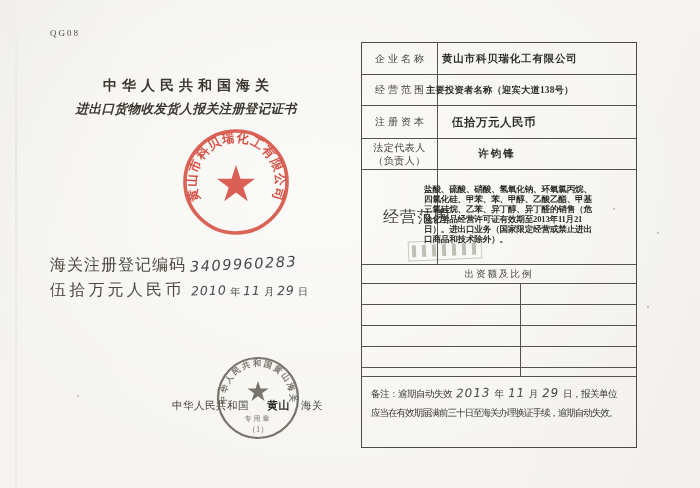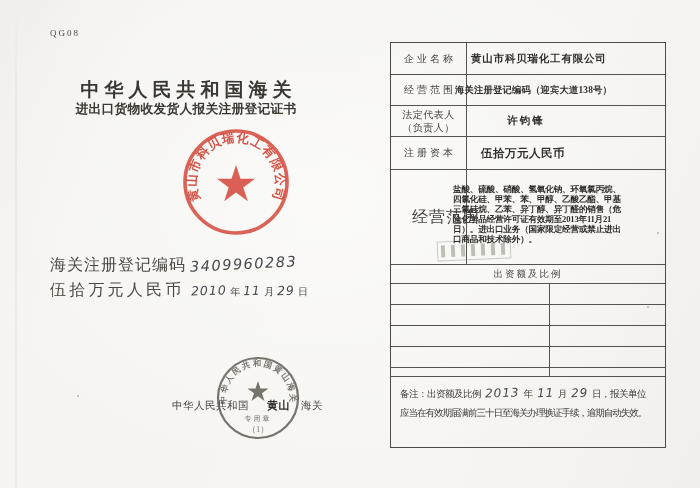--- a/index.html
+++ b/index.html
@@ -7,38 +7,38 @@
     width:700px;height:488px;position:relative;overflow:hidden;
     background:
       radial-gradient(ellipse at 45% 40%, rgba(255,255,255,.55), rgba(255,255,255,0) 70%),
       linear-gradient(110deg,#f0efeb 0%,#f5f4f0 18%,#f6f5f1 70%,#f1f0ec 100%);
     font-family:"Liberation Serif","DejaVu Serif",serif;
     color:#3c3a34;
   }
   .abs{position:absolute;}
   
   .form-code{left:50px;top:28px;font-size:9px;letter-spacing:2px;color:#504e48;}
-  .title{left:11px;top:77px;width:350px;text-align:center;font-size:19px;font-weight:bold;
+  .title{left:11px;top:77px;width:350px;text-align:center;font-size:14px;font-weight:bold;
          letter-spacing:5px;text-indent:5px;color:#3a3831;}
   .subtitle{left:11px;top:101px;width:350px;text-align:center;font-size:12.8px;font-weight:bold;
-         letter-spacing:.2px;color:#3a3831;}
+         letter-spacing:.2px;color:#3a3831;font-style:italic;}
   .seal-red{left:181px;top:127px;opacity:.88;}
   .code-line{left:50px;top:255px;white-space:nowrap;}
   .line-label{font-size:16px;letter-spacing:1px;color:#4a4840;}
   .date-line{left:50px;top:280px;white-space:nowrap;}
   .date-line .line-label{letter-spacing:3.2px;}
   .hw{font-family:"DejaVu Sans",sans-serif;font-style:italic;color:#45484c;display:inline-block;}
   .hw-code{font-size:14.5px;letter-spacing:1.5px;margin-left:4px;transform:rotate(-3deg) translateY(-1px);}
   .hw-date{font-size:12.5px;letter-spacing:1px;margin:0 3px;transform:rotate(-2deg);}
   .unit{font-size:10px;color:#4a4840;}
   .issuer-line{left:172px;top:398px;font-size:10.5px;letter-spacing:.5px;color:#413f39;white-space:nowrap;}
   .issuer-office{font-weight:bold;color:#2e2d28;margin:0 11px 0 18px;font-size:11px;}
   .seal-black{left:215px;top:355px;opacity:.8;filter:blur(.3px);}
   
-  .ctable{left:390px;top:42px;width:276px;height:406px;border:1.5px solid #4d4b45;box-sizing:border-box;}
+  .ctable{left:361px;top:42px;width:276px;height:406px;border:1.5px solid #4d4b45;box-sizing:border-box;}
   .row{position:relative;display:flex;border-bottom:1px solid #55534d;box-sizing:border-box;}
   .cl{width:76px;border-right:1px solid #55534d;display:flex;flex-direction:column;align-items:center;
       justify-content:center;text-align:center;font-size:10px;letter-spacing:3px;color:#45433d;
       box-sizing:border-box;text-indent:3px;}
   .cv{flex:1;position:relative;}
   .h32{height:32px}.h31{height:31px}.h33{height:33px}.h95{height:95px}
   .h19{height:19px}.h21{height:21px}.h9{height:9px}
   .val{position:absolute;font-weight:bold;color:#2f2e29;white-space:nowrap;z-index:2;}
   .v-name{left:80px;top:50%;transform:translateY(-50%);font-size:10.5px;letter-spacing:.8px;}
   .v-addr{left:64px;top:50%;transform:translateY(-50%);font-size:9.3px;letter-spacing:.2px;}
@@ -119,36 +119,36 @@
 
   <div class="row h32">
     <div class="cl">企业名称</div>
     <div class="cv"></div>
     <div class="val v-name">黄山市科贝瑞化工有限公司</div>
   </div>
 
   <div class="row h31">
     <div class="cl">经营范围</div>
     <div class="cv"></div>
-    <div class="val v-addr">海关注册登记编码（迎宾大道138号）</div>
+    <div class="val v-addr">主要投资者名称（迎宾大道138号）</div>
+  </div>
+
+  <div class="row h33">
+    <div class="cl">注册资本</div>
+    <div class="cv"></div>
+    <div class="val v-cap">伍拾万元人民币</div>
   </div>
 
   <div class="row h31">
     <div class="cl lbl-2line">
       <span>法定代表人</span>
       <span>（负责人）</span>
     </div>
     <div class="cv"></div>
     <div class="val v-legal">许钧锋</div>
-  </div>
-
-  <div class="row h33">
-    <div class="cl">注册资本</div>
-    <div class="cv"></div>
-    <div class="val v-cap">伍拾万元人民币</div>
   </div>
 
   <div class="row h95">
     <div class="cl"></div>
     <div class="cv"></div>
     <div class="scope-label">经营范围</div>
     <div class="scope-text">盐酸、硫酸、硝酸、氢氧化钠、环氧氯丙烷、四氯化硅、甲苯、苯、甲醇、乙酸乙酯、甲基三氯硅烷、乙苯、异丁醇、异丁醛的销售（危险化学品经营许可证有效期至2013年11月21日）。进出口业务（国家限定经营或禁止进出口商品和技术除外）。</div>
     <div class="ghost-stamp"></div>
   </div>
 
@@ -171,18 +171,18 @@
       <div class="ci1"></div>
       <div class="ci2"></div>
     </div>
   <div class="row h9">
       <div class="ci1"></div>
       <div class="ci2"></div>
     </div>
 
   <div class="row remark">
     <div class="l1">
-      <span>备注：出资额及比例</span><span class="hw hw-remark">2013</span><span>年</span><span class="hw hw-remark">11</span><span>月</span><span class="hw hw-remark">29</span><span>日，报关单位</span>
+      <span>备注：逾期自动失效</span><span class="hw hw-remark">2013</span><span>年</span><span class="hw hw-remark">11</span><span>月</span><span class="hw hw-remark">29</span><span>日，报关单位</span>
     </div>
     <div class="l2">应当在有效期届满前三十日至海关办理换证手续，逾期自动失效。</div>
   </div>
 
 </div>
 
 </body></html>

